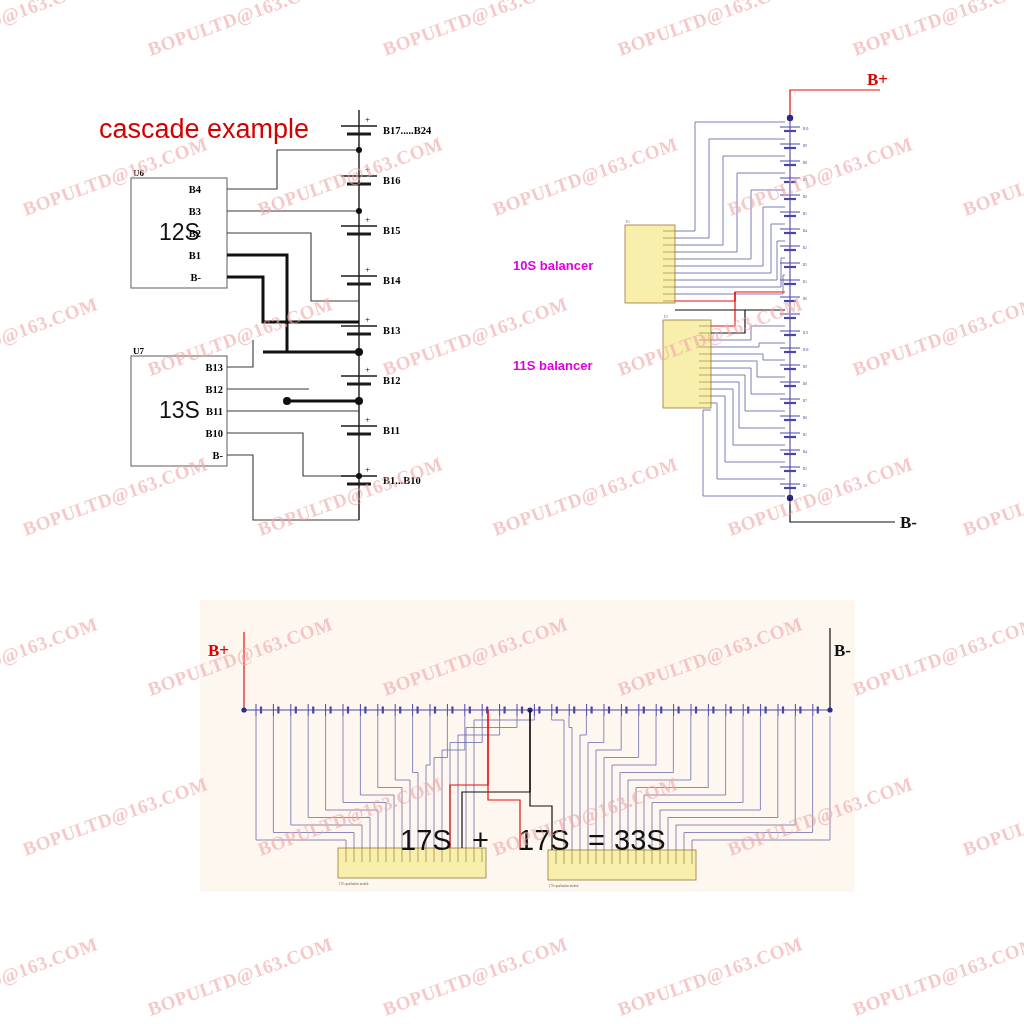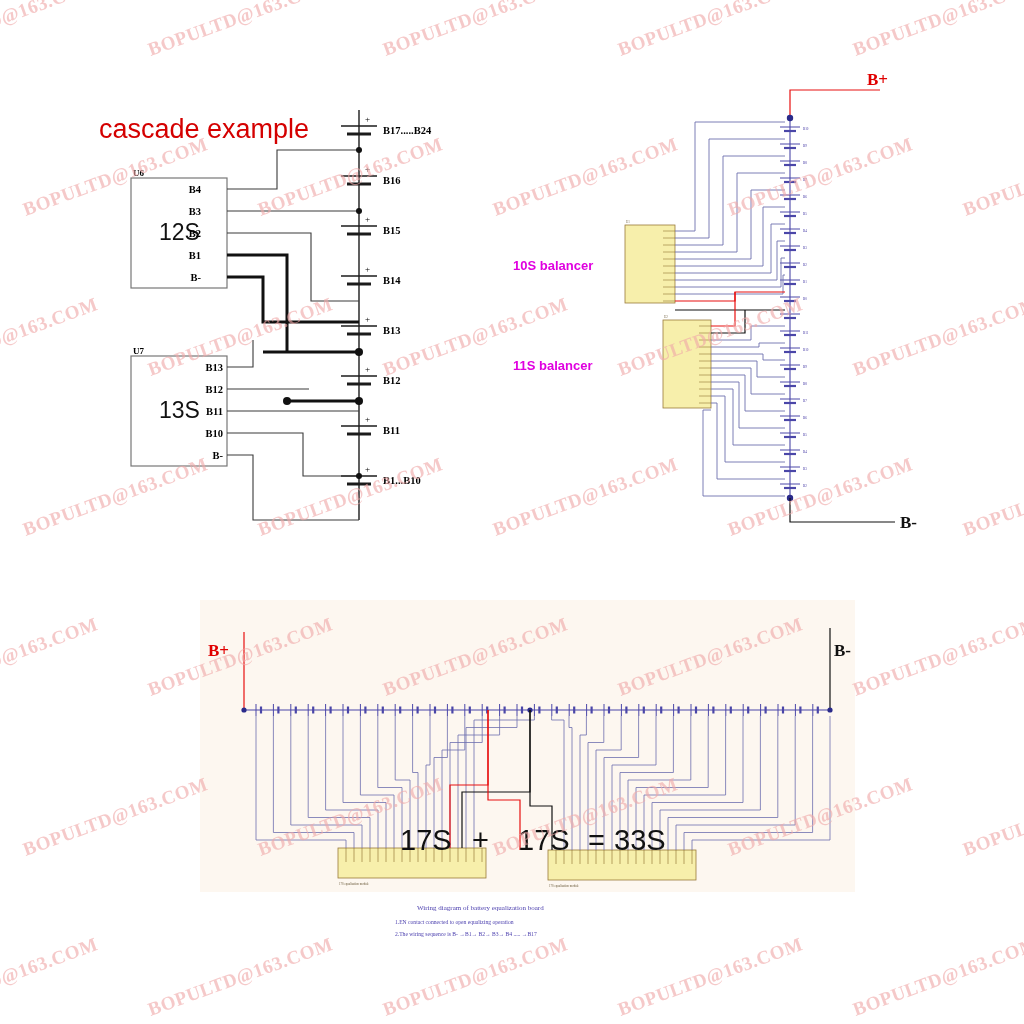--- a/index.html
+++ b/index.html
@@ -483,27 +483,20 @@
   <div class="panel" style="left:400px;top:820px;z-index:20;">
     <svg width="270" height="42" viewBox="0 0 270 42">
       <text class="t-sum" x="0" y="30">17S</text>
       <text class="t-sum" x="72" y="30">+</text>
       <text class="t-sum" x="118" y="30">17S</text>
       <text class="t-sum" x="188" y="30">=</text>
       <text class="t-sum" x="214" y="30">33S</text>
     </svg>
   </div>
 
-  <div class="panel" style="left:395px;top:898px;z-index:20;">
-    <svg width="300" height="46" viewBox="0 0 300 46">
-      <text class="t-cap" x="22" y="12">Wiring diagram of battery equalization board</text>
-      <text class="t-note" x="0" y="26">1.EN contact connected to open equalizing operation</text>
-      <text class="t-note" x="0" y="38">2.The wiring sequence is B-  →B1→ B2→ B3→ B4  .....  →B17</text>
-    </svg>
-  </div>
 
   <div id="watermarks">
       <div class="wm" style="left: -90px; top: 40px;">BOPULTD@163.COM</div>
       <div class="wm" style="left: 145px; top: 40px;">BOPULTD@163.COM</div>
       <div class="wm" style="left: 380px; top: 40px;">BOPULTD@163.COM</div>
       <div class="wm" style="left: 615px; top: 40px;">BOPULTD@163.COM</div>
       <div class="wm" style="left: 850px; top: 40px;">BOPULTD@163.COM</div>
       <div class="wm" style="left: 20px; top: 200px;">BOPULTD@163.COM</div>
       <div class="wm" style="left: 255px; top: 200px;">BOPULTD@163.COM</div>
       <div class="wm" style="left: 490px; top: 200px;">BOPULTD@163.COM</div>

